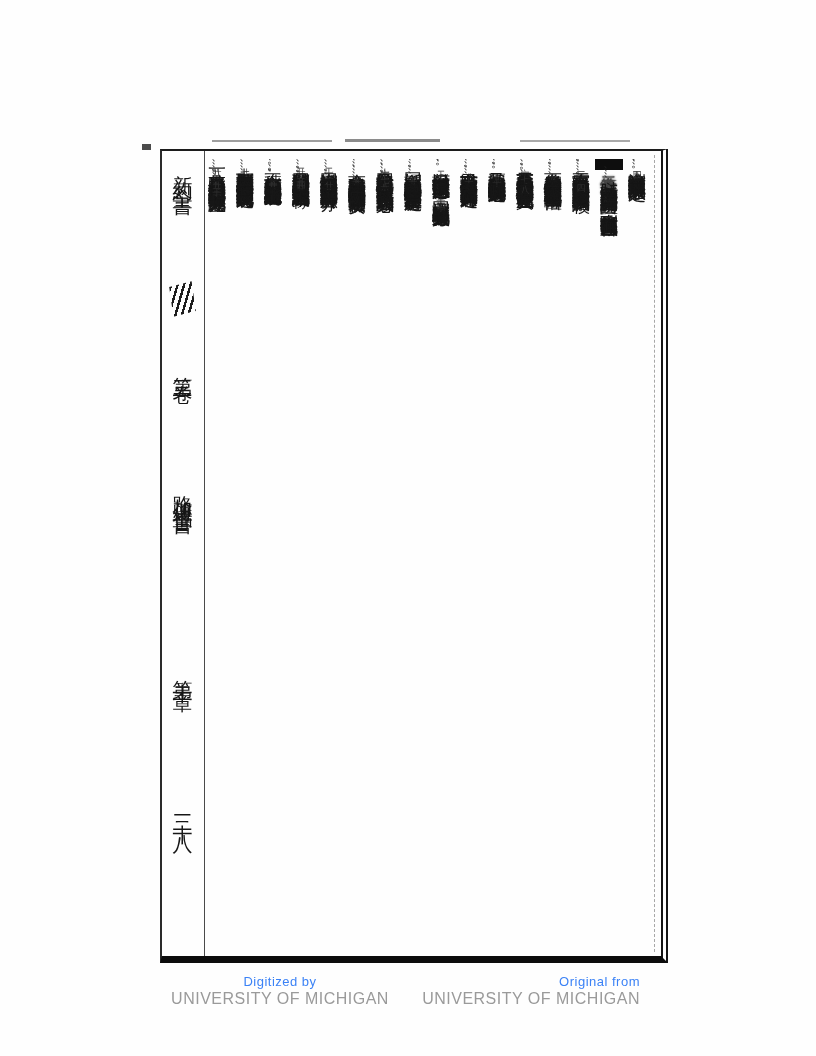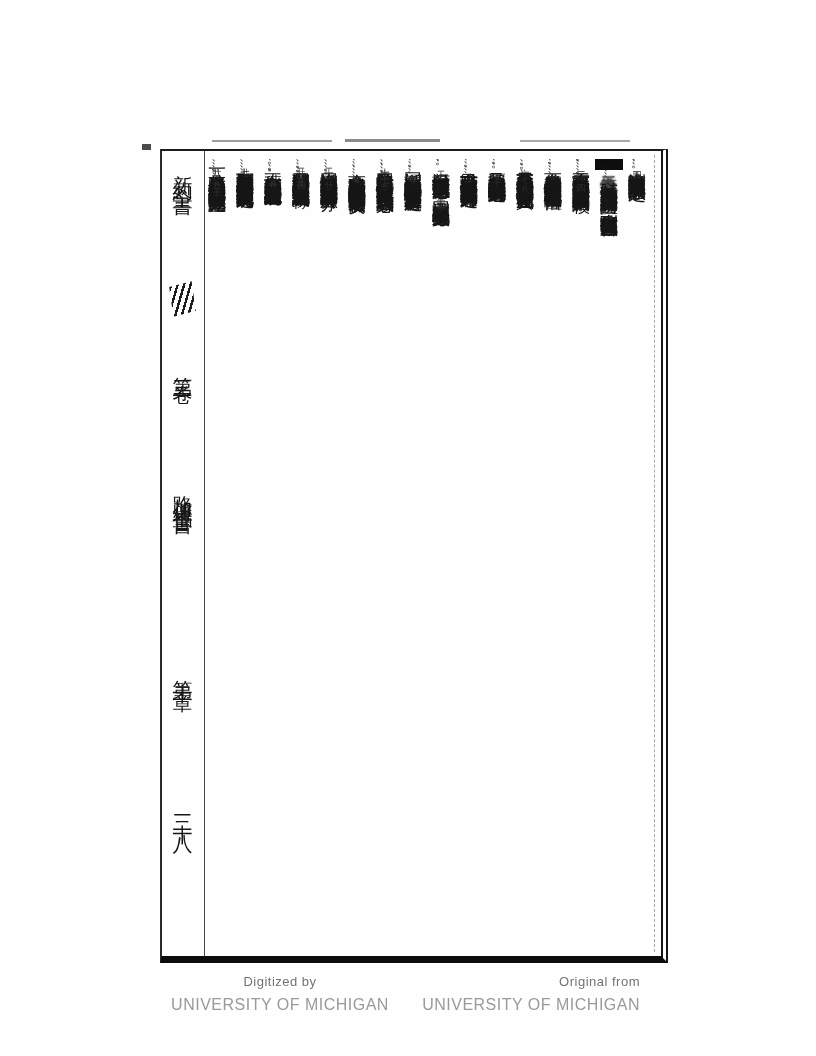--- a/index.html
+++ b/index.html
@@ -39,22 +39,22 @@
   .verse{font-size:9px;line-height:28px;margin-inline-start:-1px;
          margin-inline-end:-1px;color:#2e2e2e;}
   .chapbox{background:#0e0e0e;color:#454545;font-size:17px;
            padding-inline:5px 6px;padding-block:4px;
            text-shadow:0 0 2px #000;}
 
   
   .footer{position:absolute;top:974px;left:0;width:816px;height:50px;
           font-family:"Liberation Sans",sans-serif;}
   .attr{position:absolute;text-align:center;color:#ababab;}
-  .attr .l1{font-size:13px;letter-spacing:.5px;display:block;color:#737373;}
-  .attr .l2{font-size:16px;letter-spacing:.5px;display:block;color:#9a9a9a;margin-top:7px;}
+  .attr .l1{font-size:13px;letter-spacing:.5px;display:block;color:#3b82f6;}
+  .attr .l2{font-size:16px;letter-spacing:.5px;display:block;color:#9a9a9a;margin-top:1px;}
   .attr-left{left:170px;width:220px;}
   .attr-right{left:420px;width:220px;text-align:right;}
 
   
   .noise{position:absolute;background:#2b2b2b;}
 </style>
 </head>
 <body>
 
 <div class="page">

